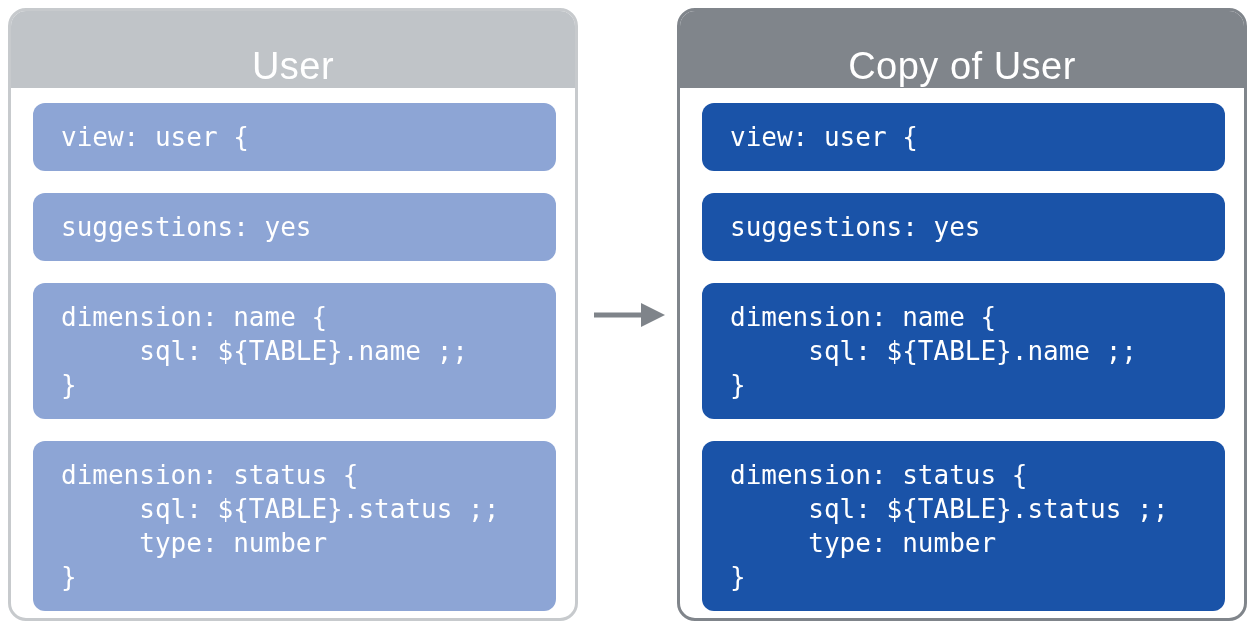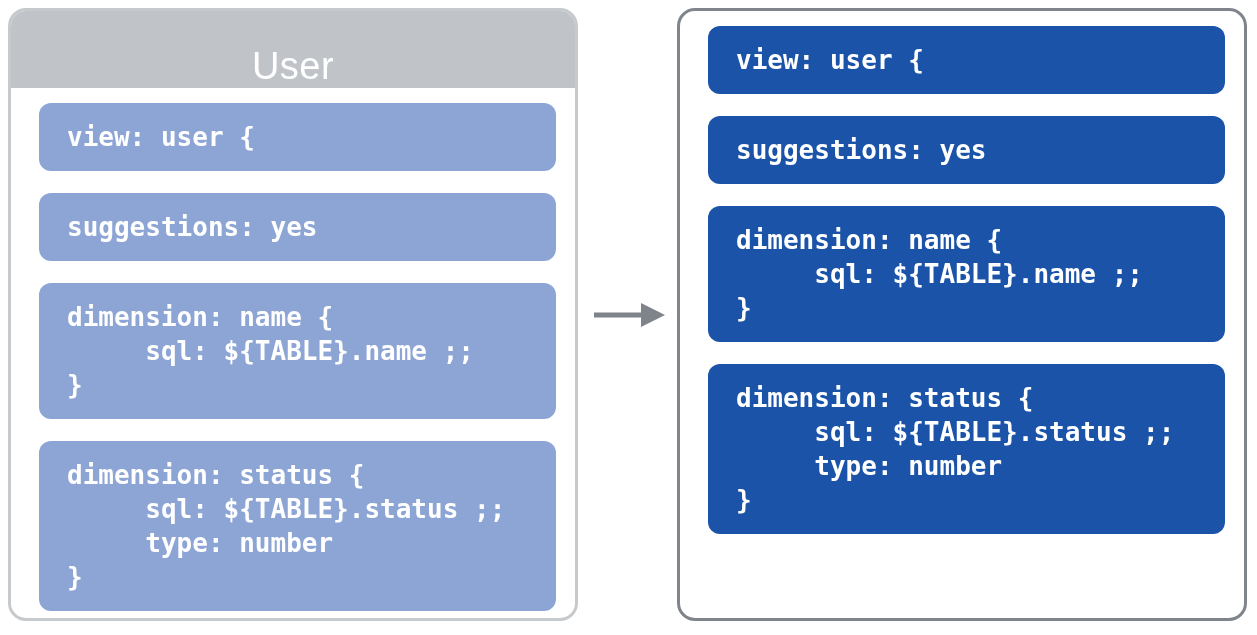--- a/index.html
+++ b/index.html
@@ -34,25 +34,24 @@
     display: flex;
     align-items: flex-end;
     justify-content: center;
     color: #ffffff;
     font-size: 38px;
     font-weight: 500;
     letter-spacing: 0.5px;
     user-select: none;
   }
   .panel-body {
-    padding: 15px 19px 0 28px;
+    padding: 15px 19px 0 22px;
     display: flex;
     flex-direction: column;
     gap: 22px;
-    font-weight: bold;
   }
   .code-block {
     border-radius: 12px;
     padding: 17px 26px 17px 28px;
     color: #ffffff;
     font-family: "DejaVu Sans Mono", monospace;
     font-size: 26px;
     line-height: 34px;
     white-space: pre;
   }
@@ -86,20 +85,23 @@
 }</div>
       </div>
   </section>
 
   <svg class="arrow" viewBox="0 0 80 34" xmlns="http://www.w3.org/2000/svg" aria-hidden="true" style="color: rgb(127, 132, 138);">
     <line x1="6" y1="17" x2="56" y2="17" stroke="currentColor" stroke-width="5"></line>
     <polygon points="53,5 77,17 53,29" fill="currentColor"></polygon>
   </svg>
 
   <section class="panel panel-right" style="border-color: rgb(128, 133, 139);">
+    <header class="panel-header" style="background: rgb(128, 133, 139); color: rgb(255, 255, 255);">
+      <span>Copy of User</span>
+    </header>
     <div class="panel-body">
         <div class="code-block" style="background: rgb(26, 83, 168); color: rgb(255, 255, 255);">view: user {</div>
         <div class="code-block" style="background: rgb(26, 83, 168); color: rgb(255, 255, 255);">suggestions: yes</div>
         <div class="code-block" style="background: rgb(26, 83, 168); color: rgb(255, 255, 255);">dimension: name {
      sql: ${TABLE}.name ;;
 }</div>
         <div class="code-block" style="background: rgb(26, 83, 168); color: rgb(255, 255, 255);">dimension: status {
      sql: ${TABLE}.status ;;
      type: number
 }</div>

